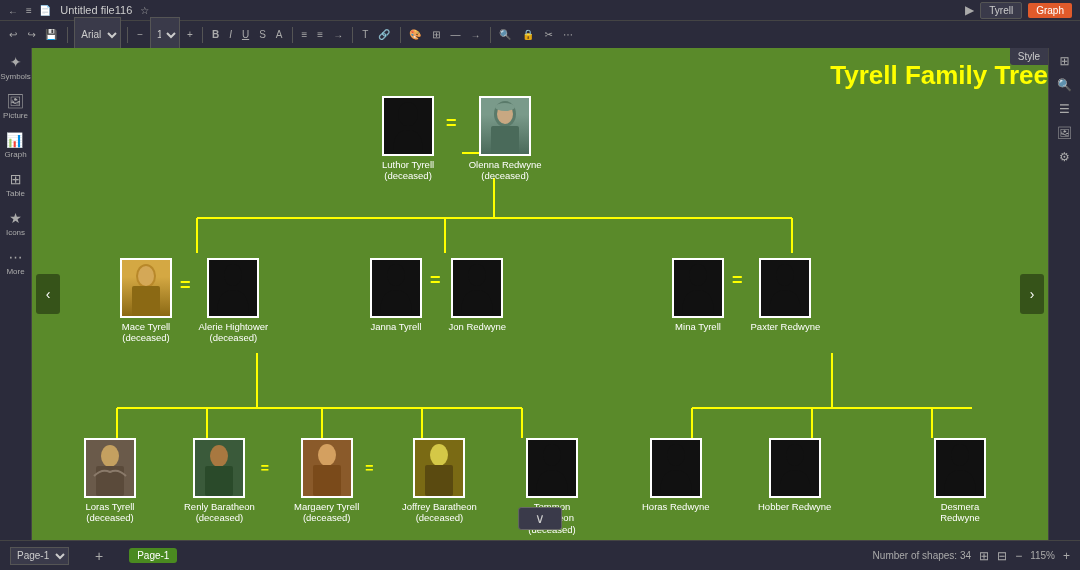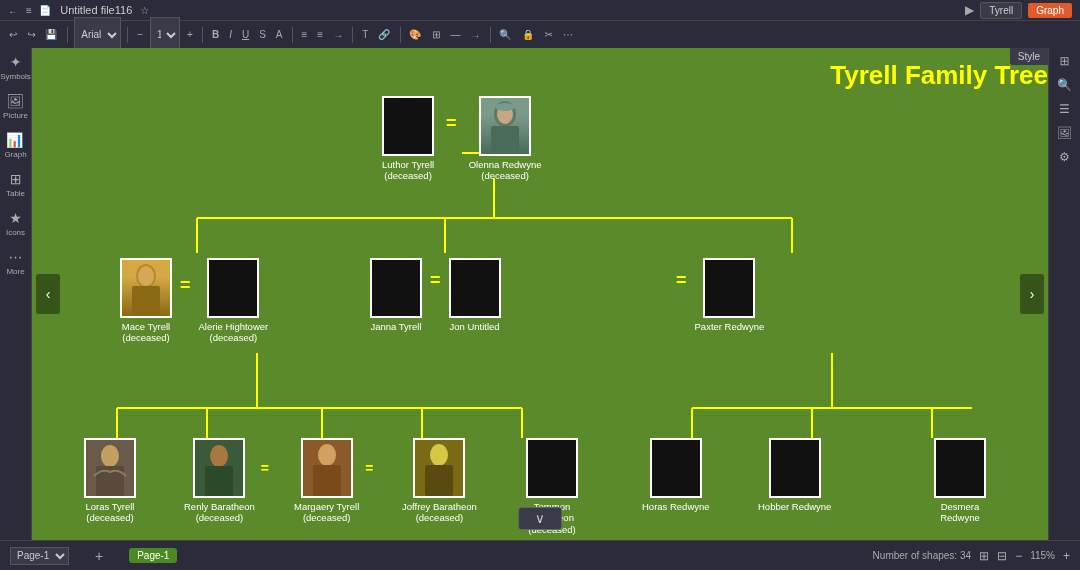--- a/index.html
+++ b/index.html
@@ -431,25 +431,36 @@
       <span class="equals">=</span>
       <div class="person-card">
         <div class="person-photo">
           <div class="silhouette">
             <svg width="40" height="52" viewBox="0 0 40 52">
               <ellipse cx="20" cy="13" rx="9" ry="11" fill="#111"></ellipse>
               <path d="M4 52 Q4 28 20 28 Q36 28 36 52Z" fill="#111"></path>
             </svg>
           </div>
         </div>
-        <div class="person-name">Jon Untitled</div>
+        <div class="person-name">Jon Redwyne</div>
       </div>
     </div>
 
     <div style="position:absolute;top:210px;left:640px;display:flex;align-items:flex-start;gap:4px;">
+      <div class="person-card">
+        <div class="person-photo">
+          <div class="silhouette">
+            <svg width="40" height="52" viewBox="0 0 40 52">
+              <ellipse cx="20" cy="13" rx="9" ry="11" fill="#111"></ellipse>
+              <path d="M4 52 Q4 28 20 28 Q36 28 36 52Z" fill="#111"></path>
+            </svg>
+          </div>
+        </div>
+        <div class="person-name">Mina Tyrell</div>
+      </div>
       <span class="equals">=</span>
       <div class="person-card">
         <div class="person-photo">
           <div class="silhouette">
             <svg width="40" height="52" viewBox="0 0 40 52">
               <ellipse cx="20" cy="13" rx="9" ry="11" fill="#111"></ellipse>
               <path d="M4 52 Q4 28 20 28 Q36 28 36 52Z" fill="#111"></path>
             </svg>
           </div>
         </div>

